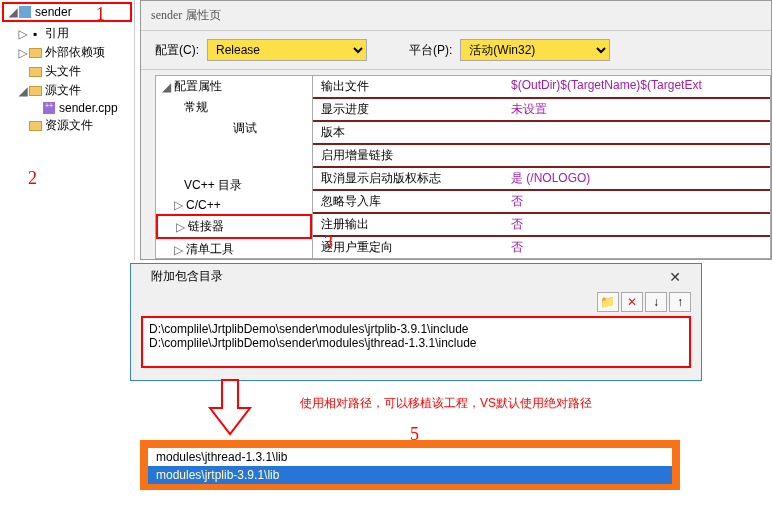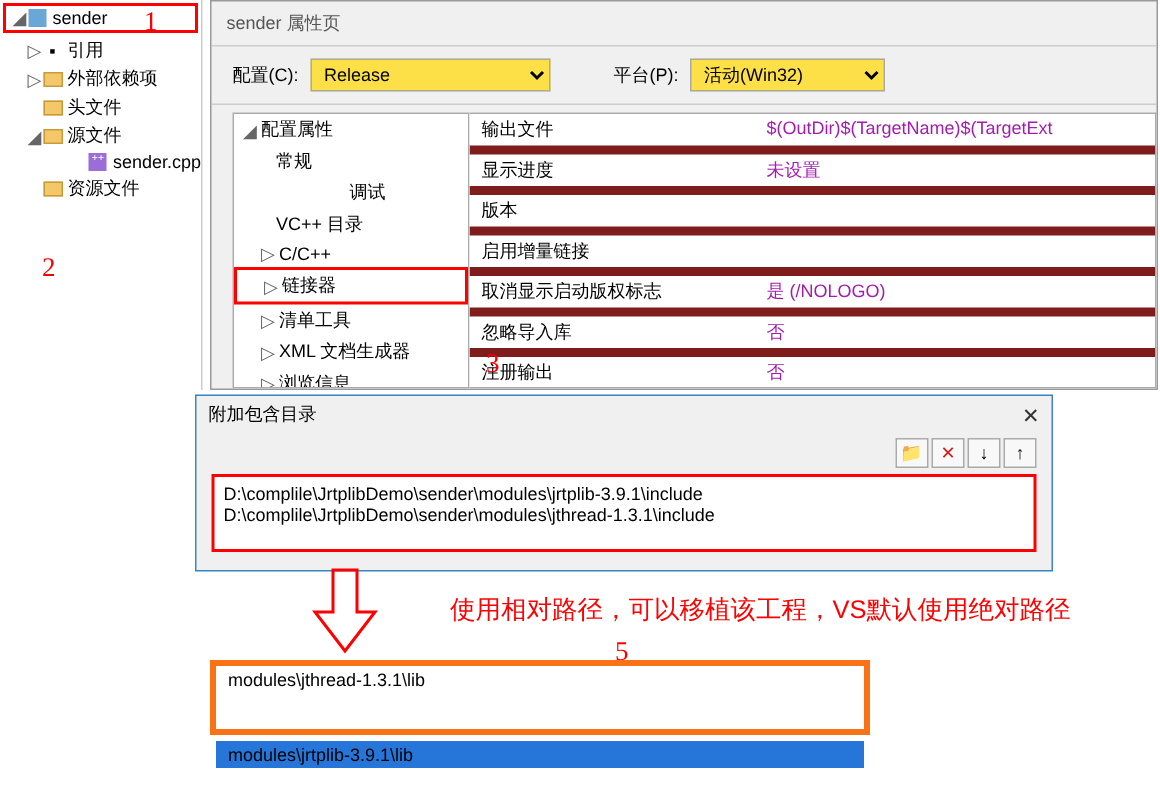--- a/index.html
+++ b/index.html
@@ -5,59 +5,59 @@
 * { margin: 0; padding: 0; box-sizing: border-box; font-family: "Microsoft YaHei", sans-serif; font-size: 12px; }
 body { background: #fff; width: 773px; height: 527px; position: relative; overflow: hidden; }
 
 .tree-panel { position: absolute; left: 0; top: 0; width: 135px; height: 260px; background: #fff; border-right: 1px solid #ccc; }
 .tree-item { display: flex; align-items: center; padding: 1px 0 1px 4px; cursor: default; }
 .tree-item.highlighted { border: 2px solid red; }
 .tree-arrow { width: 10px; display: inline-block; text-align: center; color: #666; }
 .tree-icon { width: 14px; height: 14px; display: inline-flex; align-items: center; justify-content: center; margin-right: 3px; }
 .tree-label { white-space: nowrap; }
 .indent-1 { padding-left: 18px; }
-.indent-2 { padding-left: 32px; justify-content: flex-end; }
+.indent-2 { padding-left: 32px; }
 
 .prop-window { position: absolute; left: 140px; top: 0; width: 632px; height: 260px; background: #f0f0f0; border: 1px solid #999; }
-.prop-title { padding: 6px 10px; color: #555; }
+.prop-title { padding: 6px 10px; color: #555; font-family: Liberation Serif, serif; }
 .prop-divider { border-top: 1px solid #ccc; }
 .prop-toolbar { display: flex; align-items: center; padding: 8px 14px; gap: 6px; }
 .prop-toolbar label { margin-right: 2px; }
 .prop-toolbar select { height: 22px; border: 1px solid #aaa; background: #fde047; padding: 0 4px; }
 .cfg-select { width: 160px; }
-.platform-select { width: 130px; }
+.platform-select { width: 150px; }
 
 .prop-body { display: flex; position: absolute; left: 14px; right: 0; top: 74px; bottom: 0; }
 .prop-tree { width: 158px; border: 1px solid #aaa; background: #fff; overflow: hidden; }
 .prop-tree-item { padding: 2px 6px; display: flex; align-items: center; }
 .prop-tree-item .arrow { width: 12px; color: #666; }
 .prop-tree-item.highlighted { border: 2px solid red; }
 
 .prop-grid { flex: 1; border: 1px solid #aaa; border-left: none; background: #fff; overflow: hidden; }
-.prop-row { display: flex; padding: 2px 8px; border-bottom: 6px solid #7f1d1d; }
+.prop-row { display: flex; padding: 2px 8px; border-bottom: 2px solid #7f1d1d; }
 .prop-row.highlighted { border: 2px solid red; }
 .prop-key { width: 190px; }
 .prop-val { flex: 1; color: #a21caf; }
 
 .ann { position: absolute; color: red; font-size: 18px; font-weight: normal; font-family: serif; }
 
 .dialog { position: absolute; left: 130px; top: 263px; width: 572px; height: 118px; background: #f0f0f0; border: 1px solid #3a86c4; }
-.dialog-titlebar { display: flex; align-items: center; justify-content: space-between; padding: 4px 8px; }
+.dialog-titlebar { display: flex; align-items: center; justify-content: space-between; padding: 4px 20px; }
 .dialog-close { font-size: 14px; color: #333; }
 .dialog-toolbar { position: absolute; right: 10px; top: 28px; display: flex; gap: 2px; }
 .dialog-toolbar .btn { width: 22px; height: 20px; border: 1px solid #aaa; background: #f8f8f8; display: flex; align-items: center; justify-content: center; font-size: 11px; }
 .dialog-list { position: absolute; left: 10px; top: 52px; right: 10px; height: 52px; border: 2px solid red; background: #fff; padding: 4px 6px; overflow: hidden; }
 .dialog-list div { white-space: nowrap; }
 
 .big-arrow { position: absolute; left: 200px; top: 378px; }
-.note-text { position: absolute; left: 300px; top: 395px; color: red; font-size: 17px; }
-
-.box5 { position: absolute; left: 140px; top: 440px; width: 440px; height: 50px; border: 4px solid #f97316; background: #fff; }
+.note-text { position: absolute; left: 300px; top: 395px; color: red; font-size: 12px; }
+
+.box5 { position: absolute; left: 140px; top: 440px; width: 540px; height: 50px; border: 8px solid #f97316; background: #fff; }
 .box5 .line { padding: 2px 8px; }
-.box5 .line.selected { background: #2676d9; color: #000000; margin-top: 32px; }
+.box5 .line.selected { background: #2676d9; color: #fef9c3; }
 
 .folder-icon { width: 13px; height: 10px; background: #f4c869; border: 1px solid #c89a3a; display: inline-block; }
 .cpp-icon { width: 12px; height: 12px; background: #9b6dd7; display: inline-block; }
 .proj-icon { width: 12px; height: 12px; background: #6aa6d6; display: inline-block; }
 </style>
 </head>
 <body>
 
 <div class="tree-panel">
   <div class="tree-item highlighted" style="margin:2px;">
@@ -129,21 +129,21 @@
       <div class="prop-tree-item">
           <span class="arrow">◢</span>
           <span>配置属性</span>
         </div>
       <div class="prop-tree-item" style="padding-left:28px;">
           <span>常规</span>
         </div>
       <div class="prop-tree-item" style="padding-left:28px;justify-content:center;">
           <span>调试</span>
         </div>
-      <div class="prop-tree-item" style="padding-left:28px;">
+      <div class="prop-tree-item" style="padding-left:28px;margin-top:36px;">
           <span>VC++ 目录</span>
         </div>
       <div class="prop-tree-item" style="padding-left:18px;">
           <span class="arrow">▷</span>
           <span>C/C++</span>
         </div>
       <div class="prop-tree-item highlighted" style="padding-left:18px;">
           <span class="arrow">▷</span>
           <span>链接器</span>
         </div>

